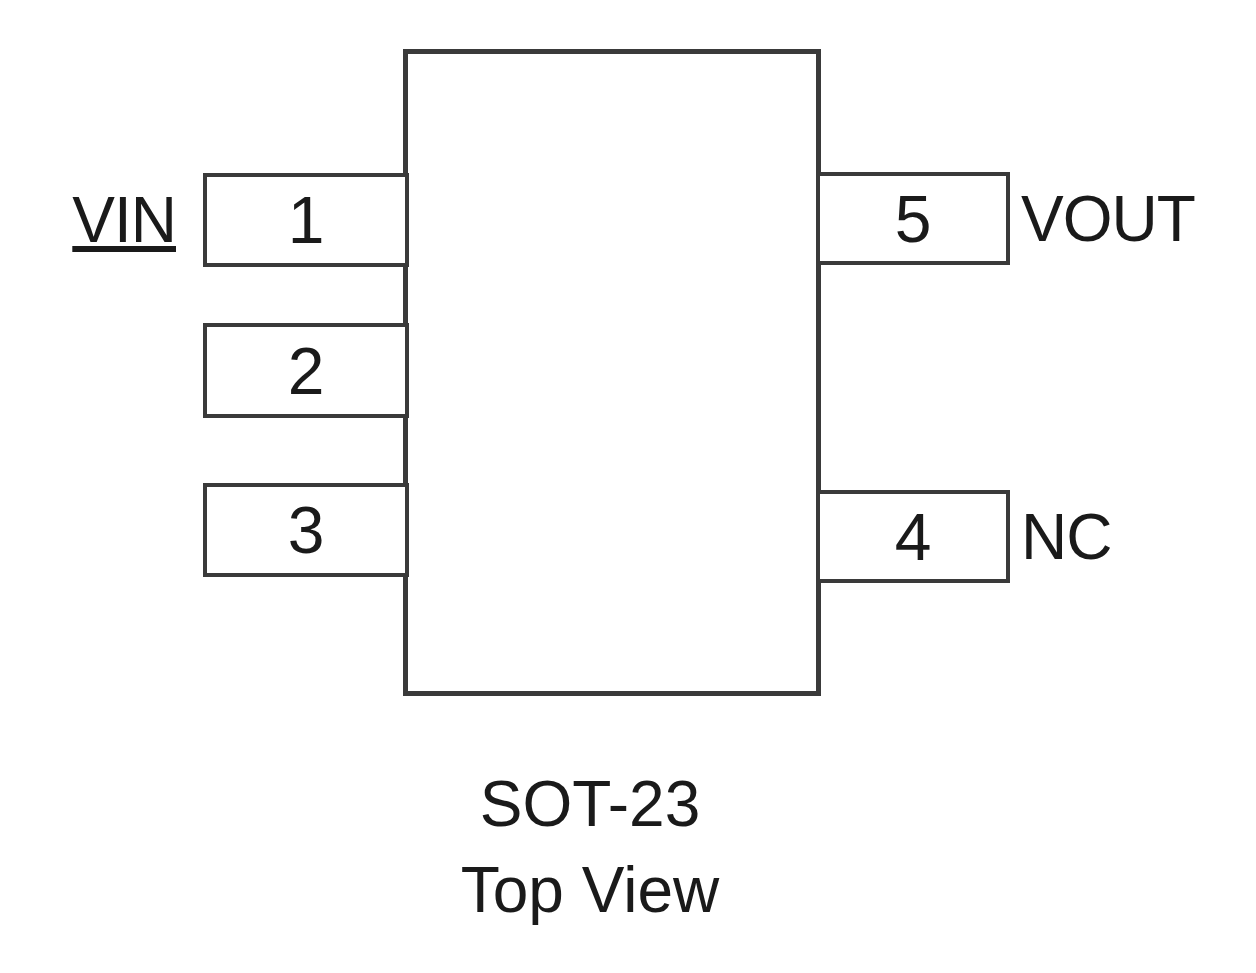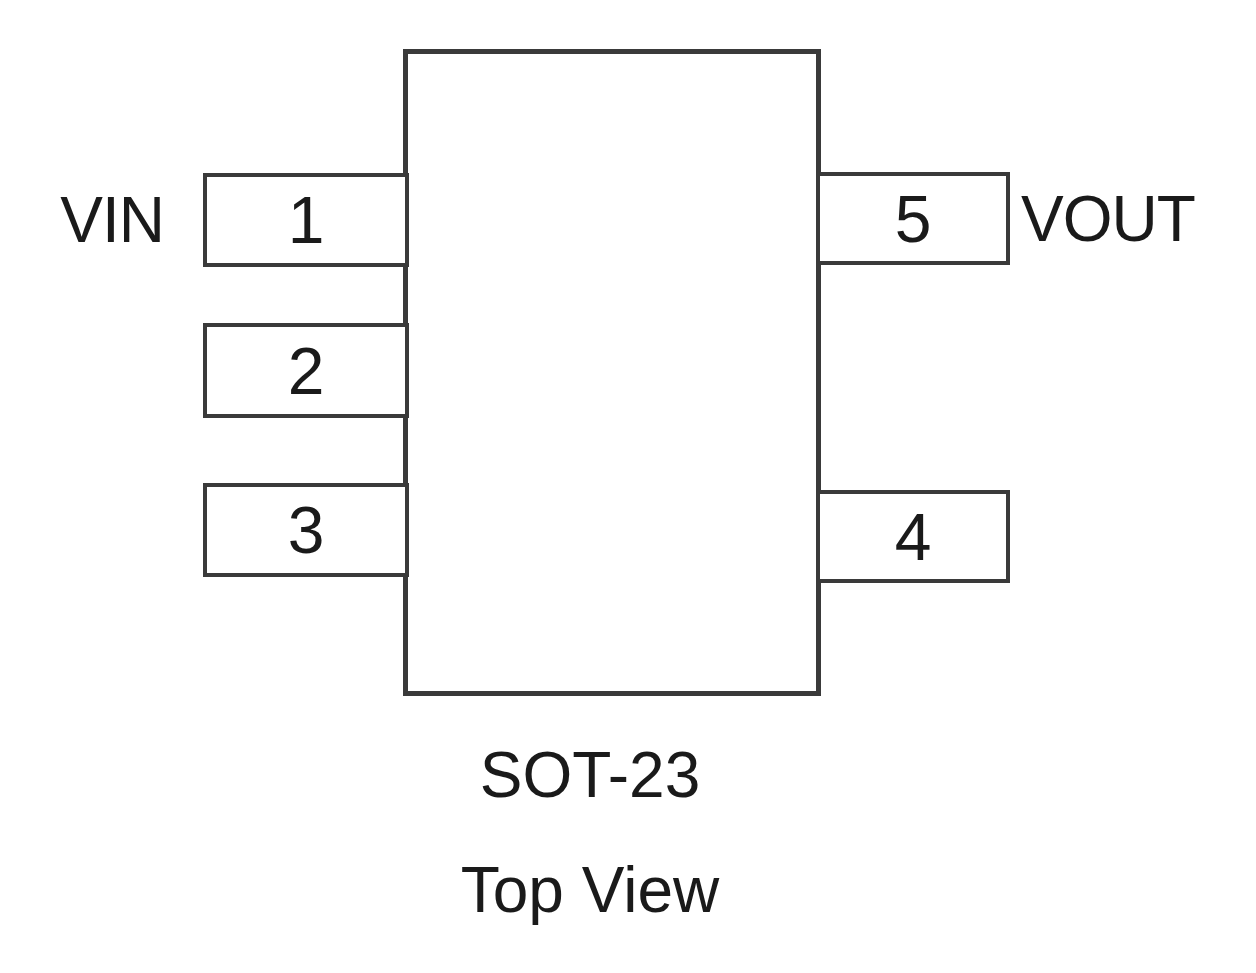--- a/index.html
+++ b/index.html
@@ -49,37 +49,37 @@
   .pin-label {
     position: absolute;
     display: flex;
     align-items: center;
     font-size: 64px;
     letter-spacing: -1px;
     color: var(--ink);
     line-height: 1;
     white-space: nowrap;
   }
-  .pin-label.left  { left: 8px; width: 156px; justify-content: flex-end; }
+  .pin-label.left  { left: 20px; width: 156px; justify-content: flex-end; text-decoration: underline; }
   .pin-label.right { left: 1021px; width: 220px; justify-content: flex-start; }
   .pin-label.l1 { top: 173px; height: 94px; }
   .pin-label.l2 { top: 323px; height: 95px; }
   .pin-label.l3 { top: 483px; height: 94px; }
   .pin-label.l5 { top: 172px; height: 93px; }
   .pin-label.l4 { top: 490px; height: 93px; }
   .caption {
     position: absolute;
     left: 0;
     width: 1180px;
     text-align: center;
     font-size: 64px;
     color: var(--ink);
     line-height: 1;
   }
-  .caption.title    { top: 743px; }
+  .caption.title    { top: 772px; }
   .caption.subtitle { top: 850px; margin-top: 8px; }
 </style>
 </head>
 <body>
 
 <div class="canvas">
 
   <div class="ic-body"></div>
 
   <div class="pin-label left l1">VIN</div>
@@ -96,17 +96,18 @@
   </div>
 
   <div class="pin-box right p5">
     <span>5</span>
   </div>
   <div class="pin-label right l5">VOUT</div>
 
   <div class="pin-box right p4">
     <span>4</span>
   </div>
+  <div class="pin-label right l4">NC</div>
 
   <div class="caption title">SOT-23</div>
   <div class="caption subtitle">Top View</div>
 
 </div>
 
 </body></html>

